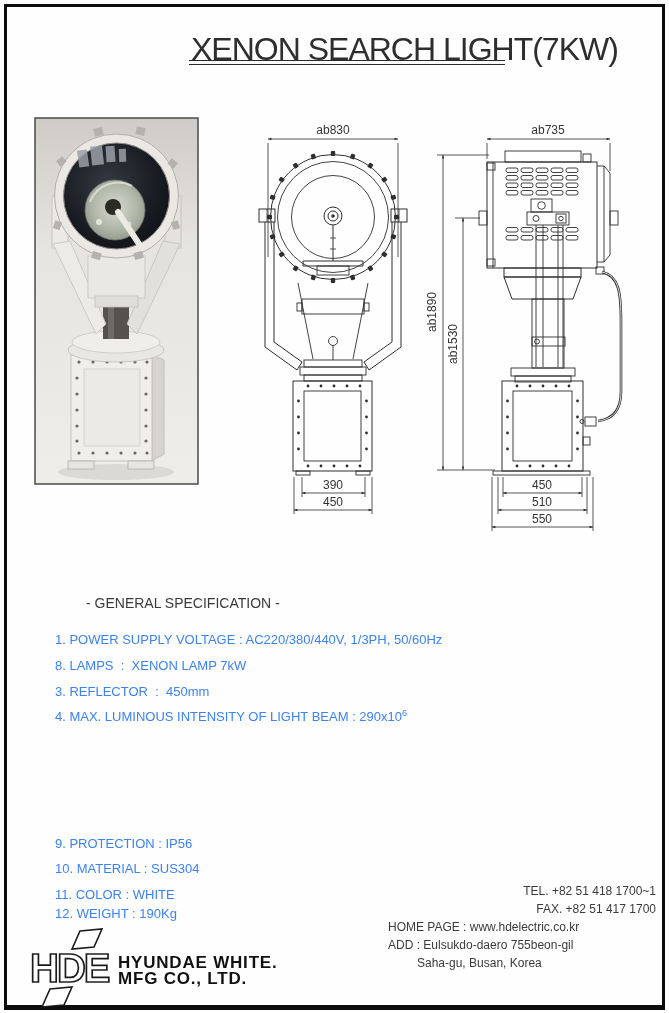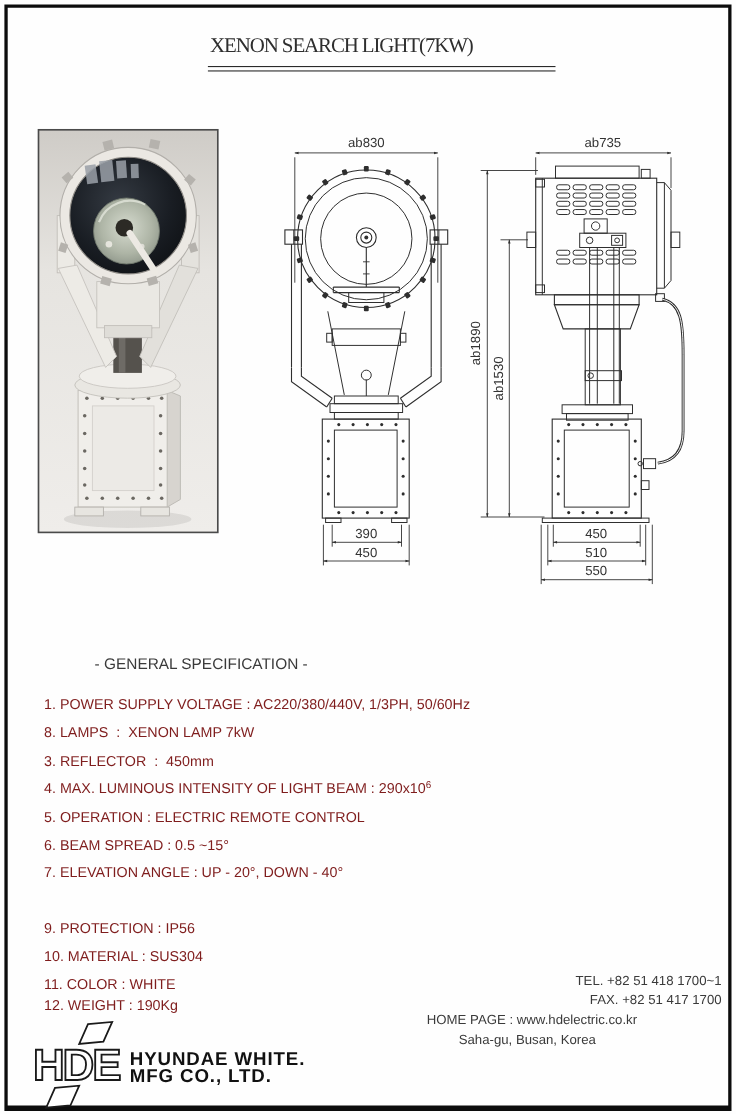--- a/index.html
+++ b/index.html
@@ -2,28 +2,28 @@
 <html><head>
 <meta charset="utf-8">
 <style>
   html,body{margin:0;padding:0;background:#ffffff;}
   .page{
     position:relative;width:669px;height:1013px;background:#fefefe;
     font-family:"Liberation Sans",sans-serif;color:#3e3e3e;overflow:hidden;
   }
   .frame{position:absolute;left:4px;top:4px;right:4px;bottom:3px;
     border:3px solid #0c0c0c;border-bottom-width:5px;pointer-events:none;}
-  .title{position:absolute;left:191px;top:31px;font-size:19px;letter-spacing:-1px;
-    color:#2e2e2e;white-space:pre;font-family:Liberation Serif, serif;}
+  .title{position:absolute;left:191px;top:31px;font-size:32px;letter-spacing:-1px;
+    color:#2e2e2e;white-space:pre;}
   .title-underline{position:absolute;left:189px;top:60px;width:316px;height:3px;
     border-top:1.6px solid #2a2a2a;border-bottom:1.4px solid #2a2a2a;}
   .photo-svg{position:absolute;left:30px;top:112px;}
   .draw-svg{position:absolute;left:210px;top:115px;}
   .spec-head{position:absolute;left:86px;top:595px;font-size:14px;color:#3a3a3a;white-space:pre;text-align:center;}
-  .spec-item{position:absolute;left:40px;font-size:13px;color:#7f1d1d;}
+  .spec-item{position:absolute;left:55px;font-size:13px;color:#3b82f6;}
   .spec-item span{white-space:pre;}
   .spec-item sup{font-size:9px;}
   .s1{top:631px}.s2{top:657px}.s3{top:683px}.s4{top:708px}.s5{top:734px}.s6{top:759px}
   .s7{top:784px}.s8{top:810px}.s9{top:835px}.s10{top:860px}.s11{top:886px}.s12{top:905px}
   .contact{position:absolute;left:380px;top:884px;width:278px;font-size:12px;color:#3a3a3a;}
   .contact div{height:18px;white-space:pre;}
   .c-right{text-align:right;padding-right:2px;}
   .c-left{padding-left:8px;}
   .c-indent{padding-left:37px;}
   .logo-svg{position:absolute;left:26px;top:928px;}
@@ -406,32 +406,30 @@
       </g>
     </g>
   </svg>
 
   <div class="spec-head">- GENERAL SPECIFICATION -</div>
 
   <div class="spec-item s1"><span>1. POWER SUPPLY VOLTAGE : AC220/380/440V, 1/3PH, 50/60Hz</span><sup></sup></div>
   <div class="spec-item s2"><span>8. LAMPS  :  XENON LAMP 7kW</span><sup></sup></div>
   <div class="spec-item s3"><span>3. REFLECTOR  :  450mm</span><sup></sup></div>
   <div class="spec-item s4"><span>4. MAX. LUMINOUS INTENSITY OF LIGHT BEAM : 290x10</span><sup>6</sup></div>
-  <div class="spec-item s5"><span>5. OPERATION : ELECTRIC REMOTE CONTROL</span><sup></sup></div>
-  <div class="spec-item s6"><span>6. BEAM SPREAD : 0.5 ~15°</span><sup></sup></div>
-  <div class="spec-item s7"><span>7. ELEVATION ANGLE : UP - 20°, DOWN - 40°</span><sup></sup></div>
   <div class="spec-item s9"><span>9. PROTECTION : IP56</span><sup></sup></div>
   <div class="spec-item s10"><span>10. MATERIAL : SUS304</span><sup></sup></div>
   <div class="spec-item s11"><span>11. COLOR : WHITE</span><sup></sup></div>
   <div class="spec-item s12"><span>12. WEIGHT : 190Kg</span><sup></sup></div>
 
   <div class="contact">
     <div class="c-right">TEL. +82 51 418 1700~1</div>
     <div class="c-right">FAX. +82 51 417 1700</div>
     <div class="c-left">HOME PAGE : www.hdelectric.co.kr</div>
+    <div class="c-left">ADD : Eulsukdo-daero 755beon-gil</div>
     <div class="c-indent">Saha-gu, Busan, Korea</div>
   </div>
 
   <svg class="logo-svg" width="100" height="82" viewBox="0 0 100 82">
     <polygon points="54,3 76,1 68,19 46,21" fill="#fff" stroke="#1a1a1a" stroke-width="1.6"></polygon>
     <polygon points="24,61 46,59 38,77 16,79" fill="#fff" stroke="#1a1a1a" stroke-width="1.6"></polygon>
     <text x="4" y="54" font-size="40" font-weight="bold" letter-spacing="-2" fill="#ffffff" stroke="#1a1a1a" stroke-width="1.7">HDE</text>
   </svg>
   <div class="logo-line l1">HYUNDAE WHITE.</div>
   <div class="logo-line l2">MFG CO., LTD.</div>

